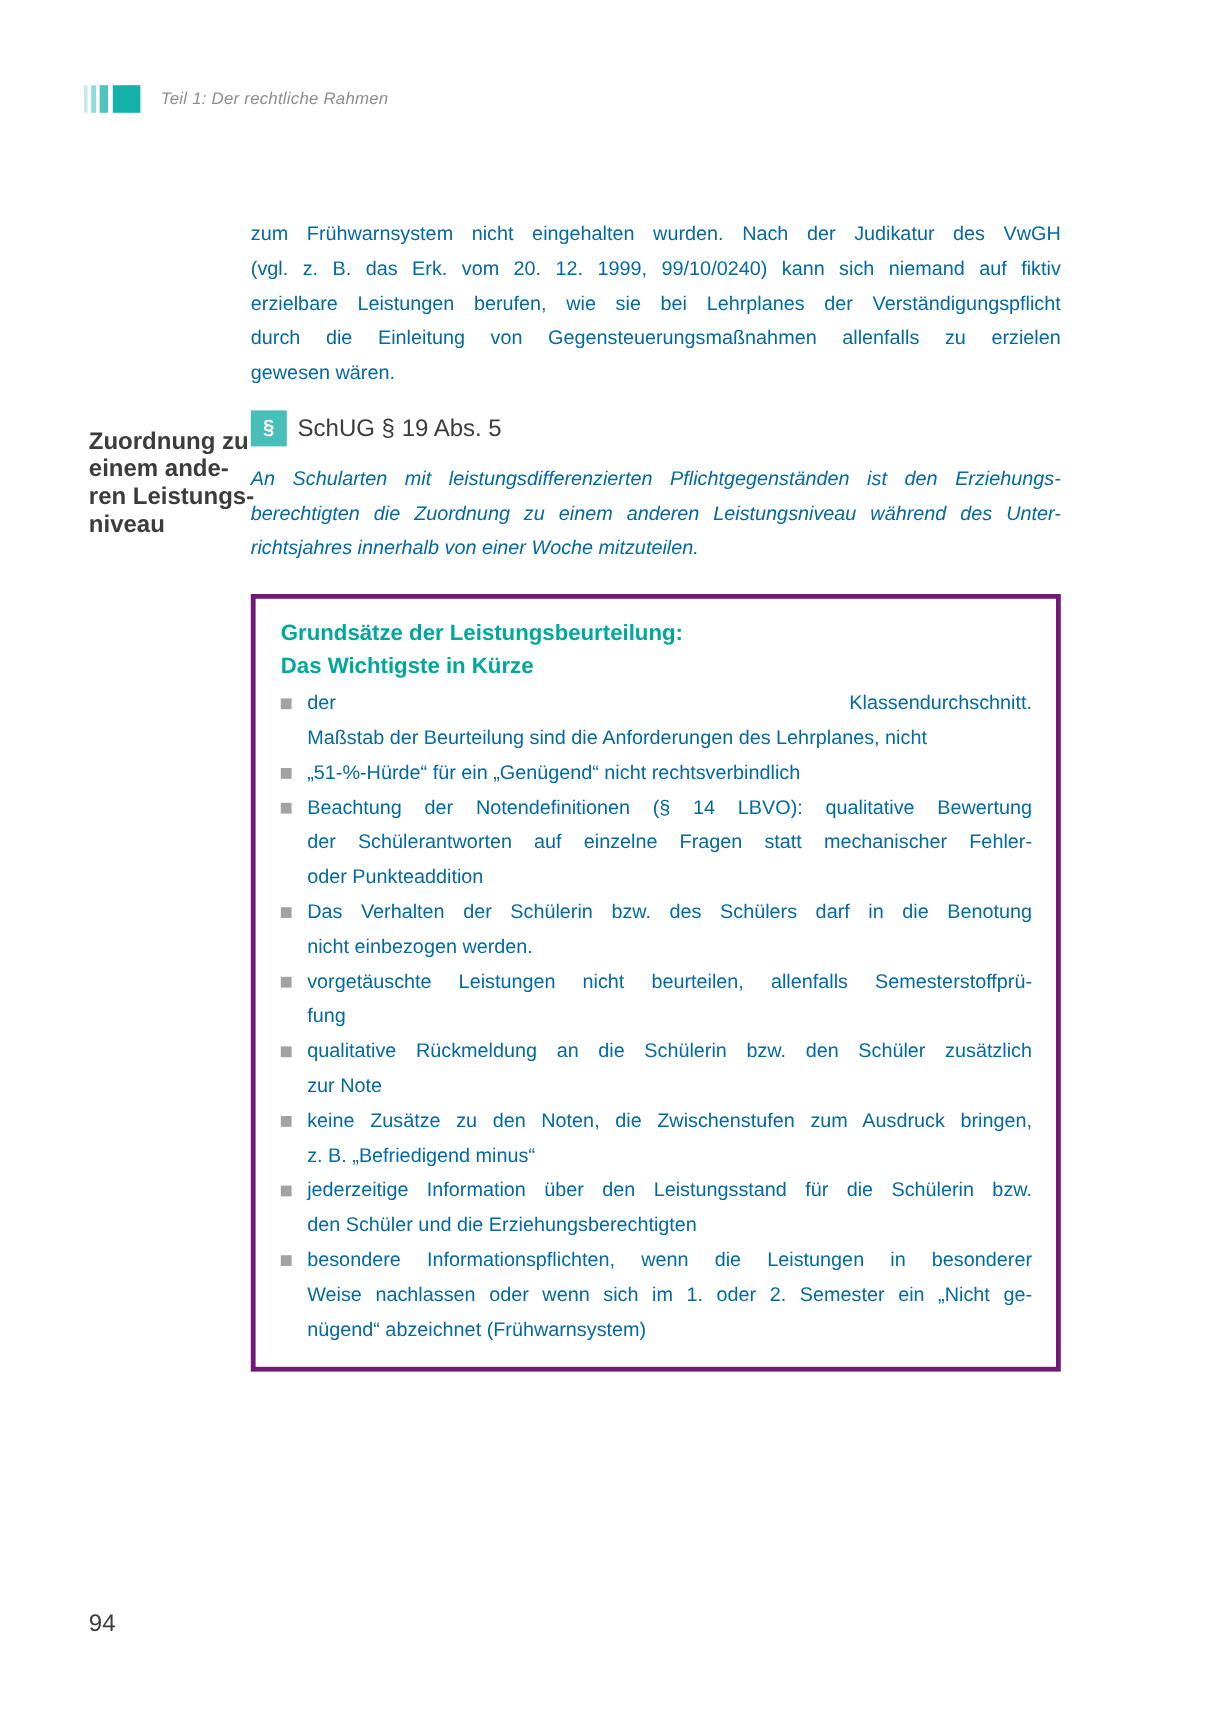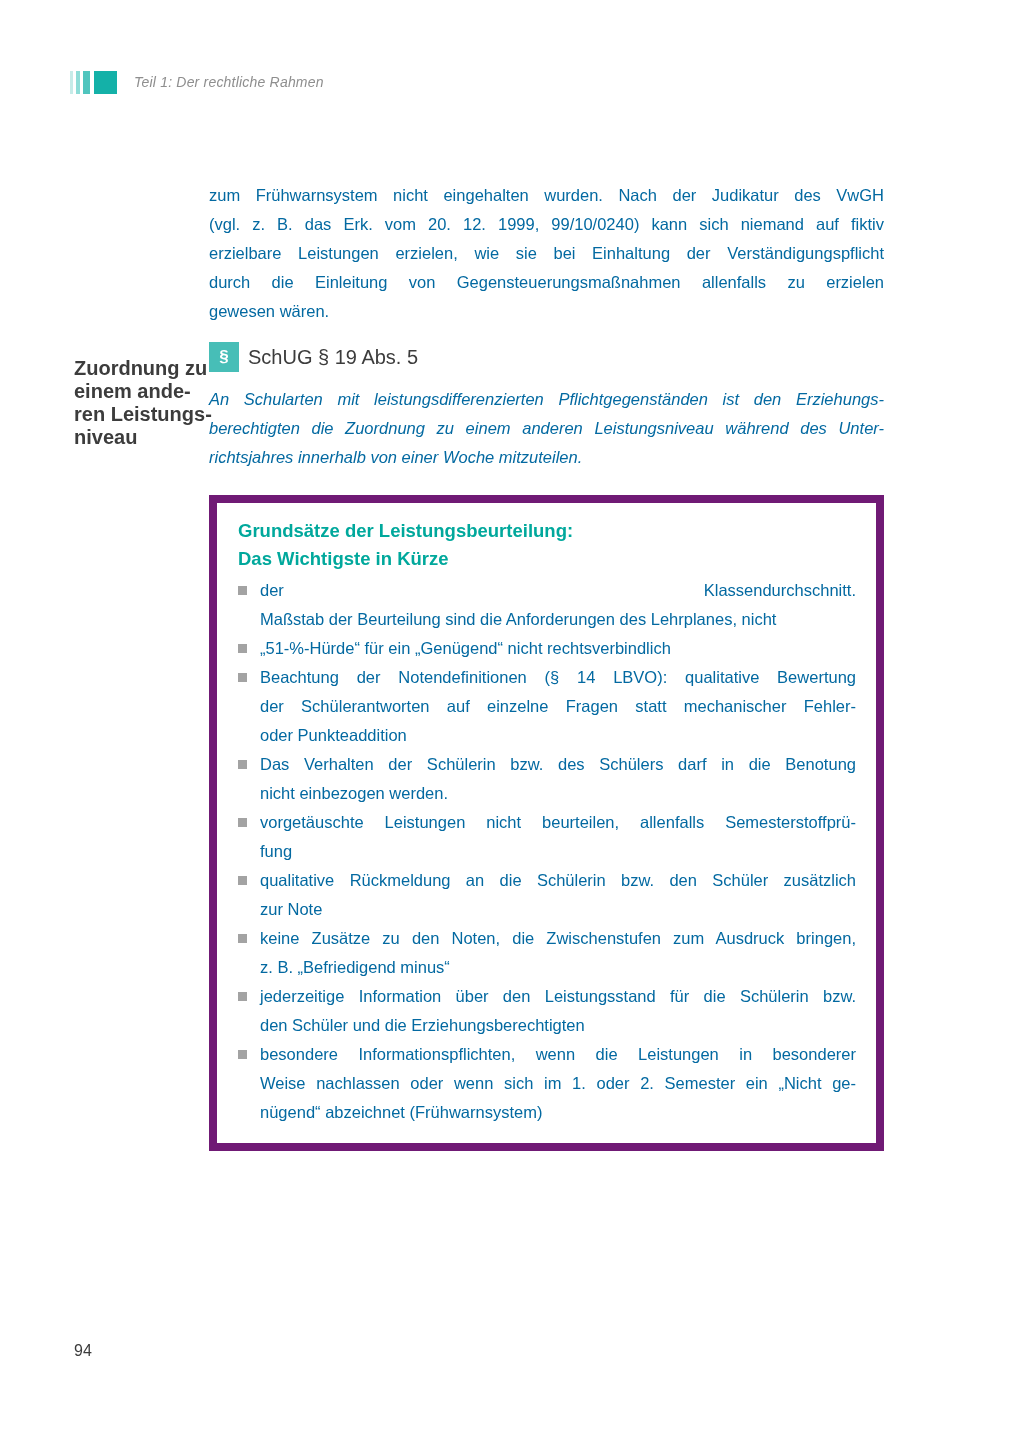--- a/index.html
+++ b/index.html
@@ -34,51 +34,51 @@
 
   
   .law { top: 342px; }
   .law-head { display: flex; align-items: center; }
   .badge { width: 30px; height: 30px; background: #47beb7; color: #ffffff;
            font-weight: bold; font-size: 17px; display: flex; align-items: center; justify-content: center; }
   .law-title { margin-left: 9px; font-size: 20px; color: #3c3c3c; }
   .law-body { margin-top: 13px; font-style: italic; }
 
   
-  .info-box { top: 495px; box-sizing: border-box; border: 8px solid #701a75;
+  .info-box { top: 495px; box-sizing: border-box; border: 4px solid #701a75;
               background: #ffffff; padding: 14px 20px 16px 21px; }
   .box-title { color: #00a89c; font-weight: bold; font-size: 18.5px; line-height: 28px; }
   .bullets { margin-top: 3px; }
   .bullet { display: flex; }
   .bullet-marker { flex: 0 0 9px; width: 9px; height: 9px; background: #a3a3a3;
                    margin-top: 10px; margin-right: 13px; }
   .bullet-text { flex: 1; }
 
   
-  .page-number { position: absolute; left: 74px; top: 1342px; font-size: 16px; color: #3c3c3c; }
+  .page-number { position: absolute; left: 74px; top: 1342px; font-size: 20px; color: #3c3c3c; }
 </style>
 </head>
 <body>
 
 <div class="page">
 
   <div class="header">
     <div class="logo">
       <span class="b1"></span>
       <span class="b2"></span>
       <span class="b3"></span>
       <span class="b4"></span>
     </div>
     <div class="header-title">Teil 1: Der rechtliche Rahmen</div>
   </div>
 
   <div class="main-col body-text para p1">
     <div class="jline">zum Frühwarnsystem nicht eingehalten wurden. Nach der Judikatur des VwGH</div>
     <div class="jline">(vgl. z. B. das Erk. vom 20. 12. 1999, 99/10/0240) kann sich niemand auf fiktiv</div>
-    <div class="jline">erzielbare Leistungen erzielen, wie sie bei Einhaltung der Verständigungspflicht</div>
+    <div class="jline">erzielbare Leistungen berufen, wie sie bei Lehrplanes der Verständigungspflicht</div>
     <div class="jline">durch die Einleitung von Gegensteuerungsmaßnahmen allenfalls zu erzielen</div>
     <div class="jline">gewesen wären.</div>
   </div>
 
   <div class="margin-note">
     <div>Zuordnung zu</div>
     <div>einem ande-</div>
     <div>ren Leistungs-</div>
     <div>niveau</div>
   </div>

